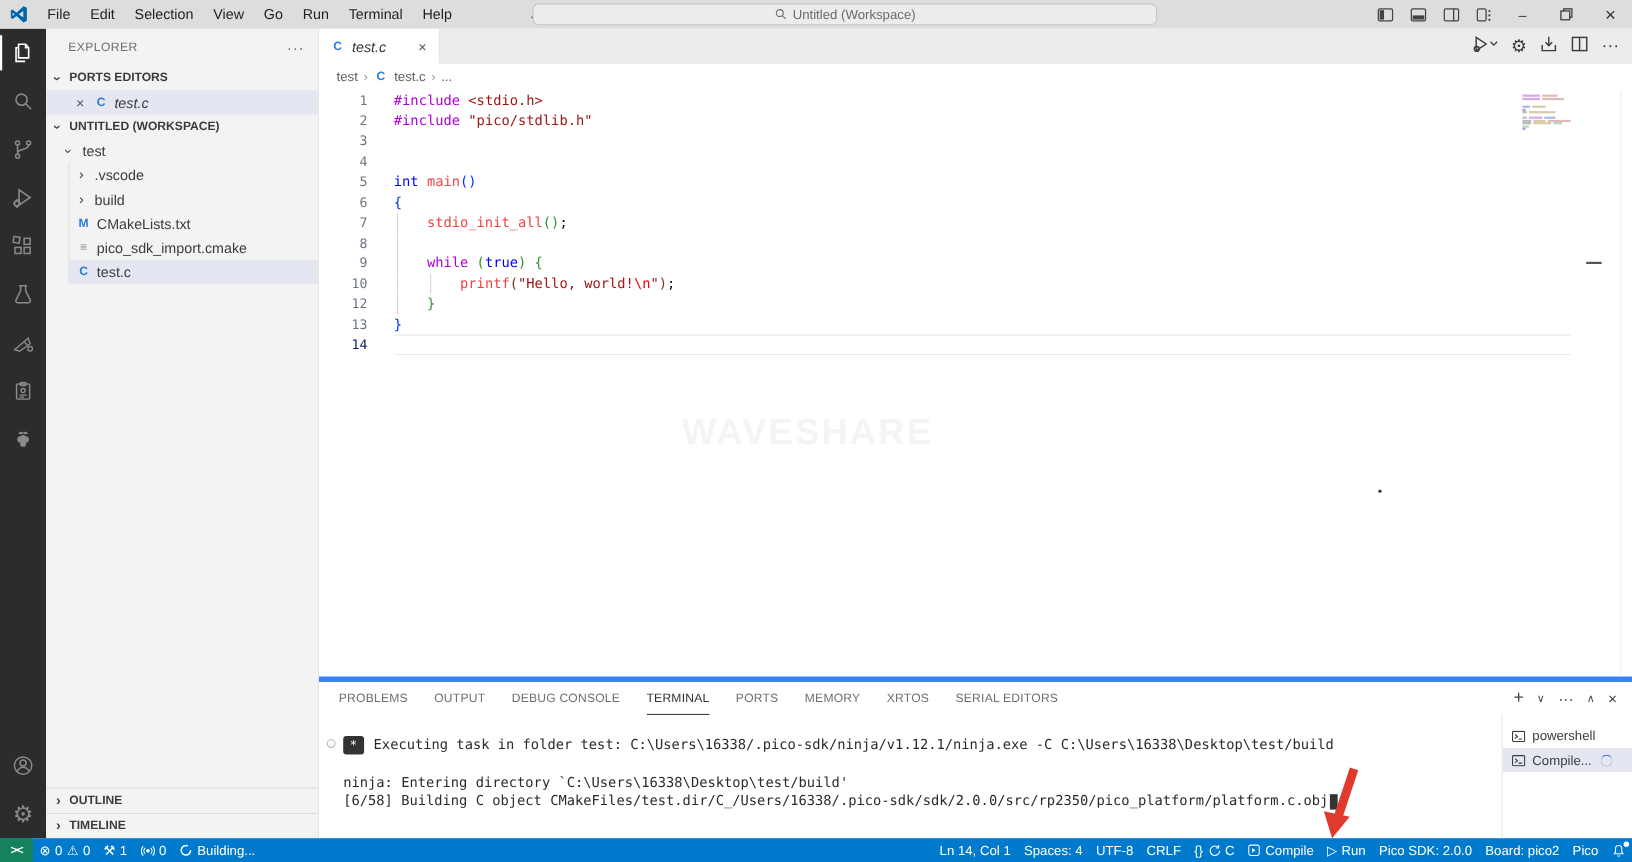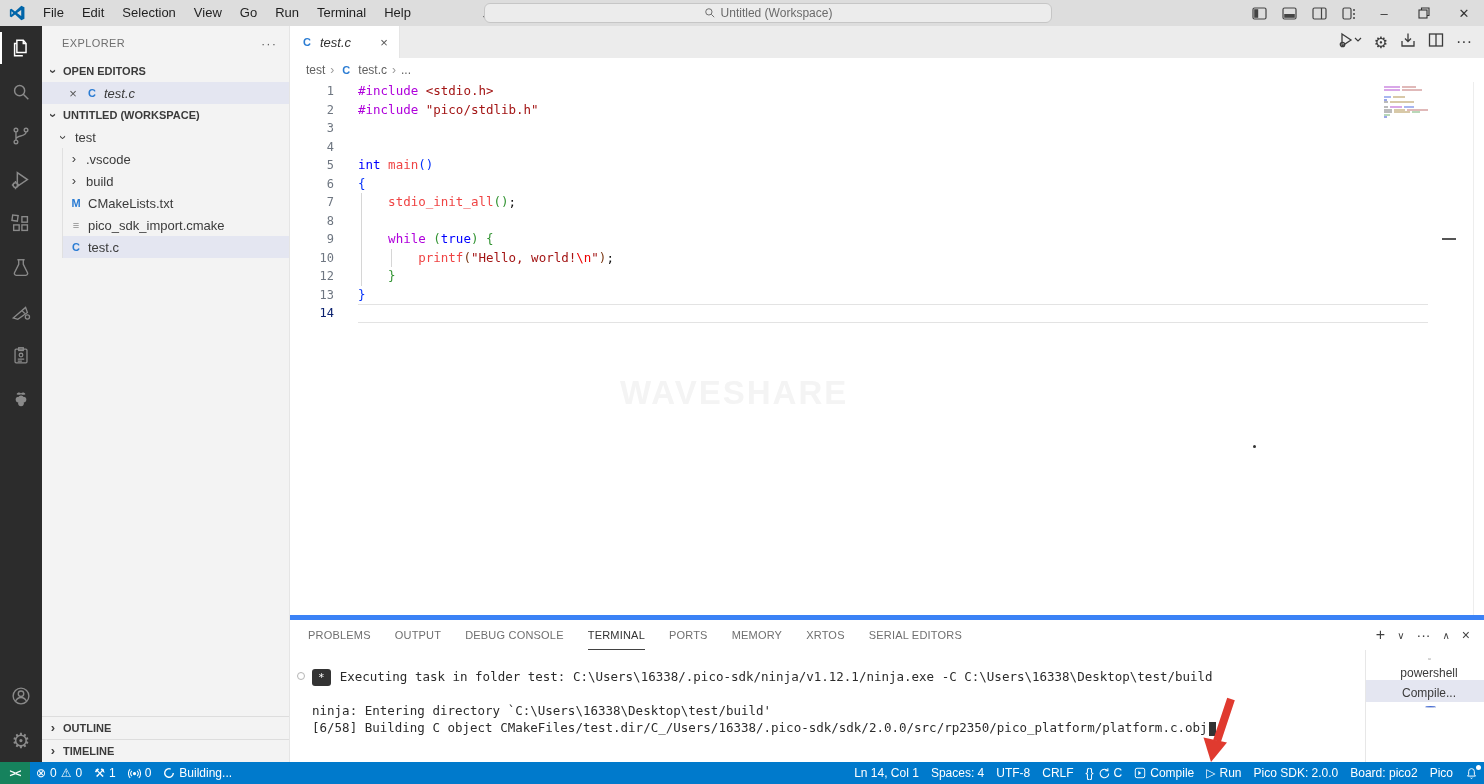--- a/index.html
+++ b/index.html
@@ -81,21 +81,21 @@
   .ptab { font-size:11px; color:#6f6f6f; letter-spacing:.2px; line-height:28px; }
   .ptab.active { color:#333333; border-bottom:1px solid #424242; }
   .panel-actions { margin-left:auto; display:flex; align-items:center; gap:12px; padding-right:14px; color:#424242; font-size:14px; }
   .panel-body { flex:1; display:flex; min-height:0; }
   .terminal { flex:1; padding:18px 0 0 22px; font-family:"DejaVu Sans Mono","Liberation Mono",monospace; font-size:12.5px; color:#2b2b2b; position:relative; border-right:1px solid #E7E7E7; }
   .tl { height:17px; line-height:17px; white-space:pre; position:relative; }
   .term-circle { position:absolute; left:-15px; top:4px; width:8px; height:8px; border:1px solid #b5b5b5; border-radius:50%; }
   .term-badge { display:inline-block; background:#333; color:#fff; border-radius:3px; padding:0 6px; margin-right:9px; font-size:11px; }
   .term-cursor { display:inline-block; width:7px; height:14px; background:#333; vertical-align:middle; margin-left:1px; }
   .term-side { width:118px; flex:0 0 118px; padding-top:8px; font-size:12px; color:#3B3B3B; }
-  .trow { height:22px; display:flex; align-items:center; gap:6px; padding-left:8px;flex-direction:column; }
+  .trow { height:22px; display:flex; align-items:center; gap:6px; padding-left:8px; }
   .trow.sel { background:#E4E6F1; }
   .spin { width:11px; height:11px; border:1.5px solid #b9c6e8; border-top-color:#4a6fd4; border-radius:50%; margin-left:2px; }
 
   
   .statusbar { height:22px; background:#007ACC; color:#fff; display:flex; align-items:center; font-size:12px; flex:0 0 22px; }
   .sb-remote { width:30px; height:22px; background:#16825D; display:flex; align-items:center; justify-content:center; font-weight:bold; font-size:11px; letter-spacing:-1px; }
   .st-item { display:flex; align-items:center; gap:4px; padding:0 6px; height:22px; }
   .st-right { margin-left:auto; display:flex; align-items:center; }
   .glyph { font-size:12px; line-height:1; }
 
@@ -251,21 +251,21 @@
         </span>
     </div>
 
     <div class="sidebar">
       <div class="sb-header">
         <span>EXPLORER</span>
         <span class="more">···</span>
       </div>
       <div class="sb-section">
         <span class="chev open">›</span>
-        <span>OPEN EDITORS</span>
+        <span>PORTS EDITORS</span>
       </div>
       <div class="row sel" style="padding-left:24px">
         <span class="close-x">×</span>
         <span class="ficon c-blue">C</span>
         <span style="font-style:italic">test.c</span>
       </div>
       <div class="sb-section">
         <span class="chev open">›</span>
         <span>UNTITLED (WORKSPACE)</span>
       </div>

